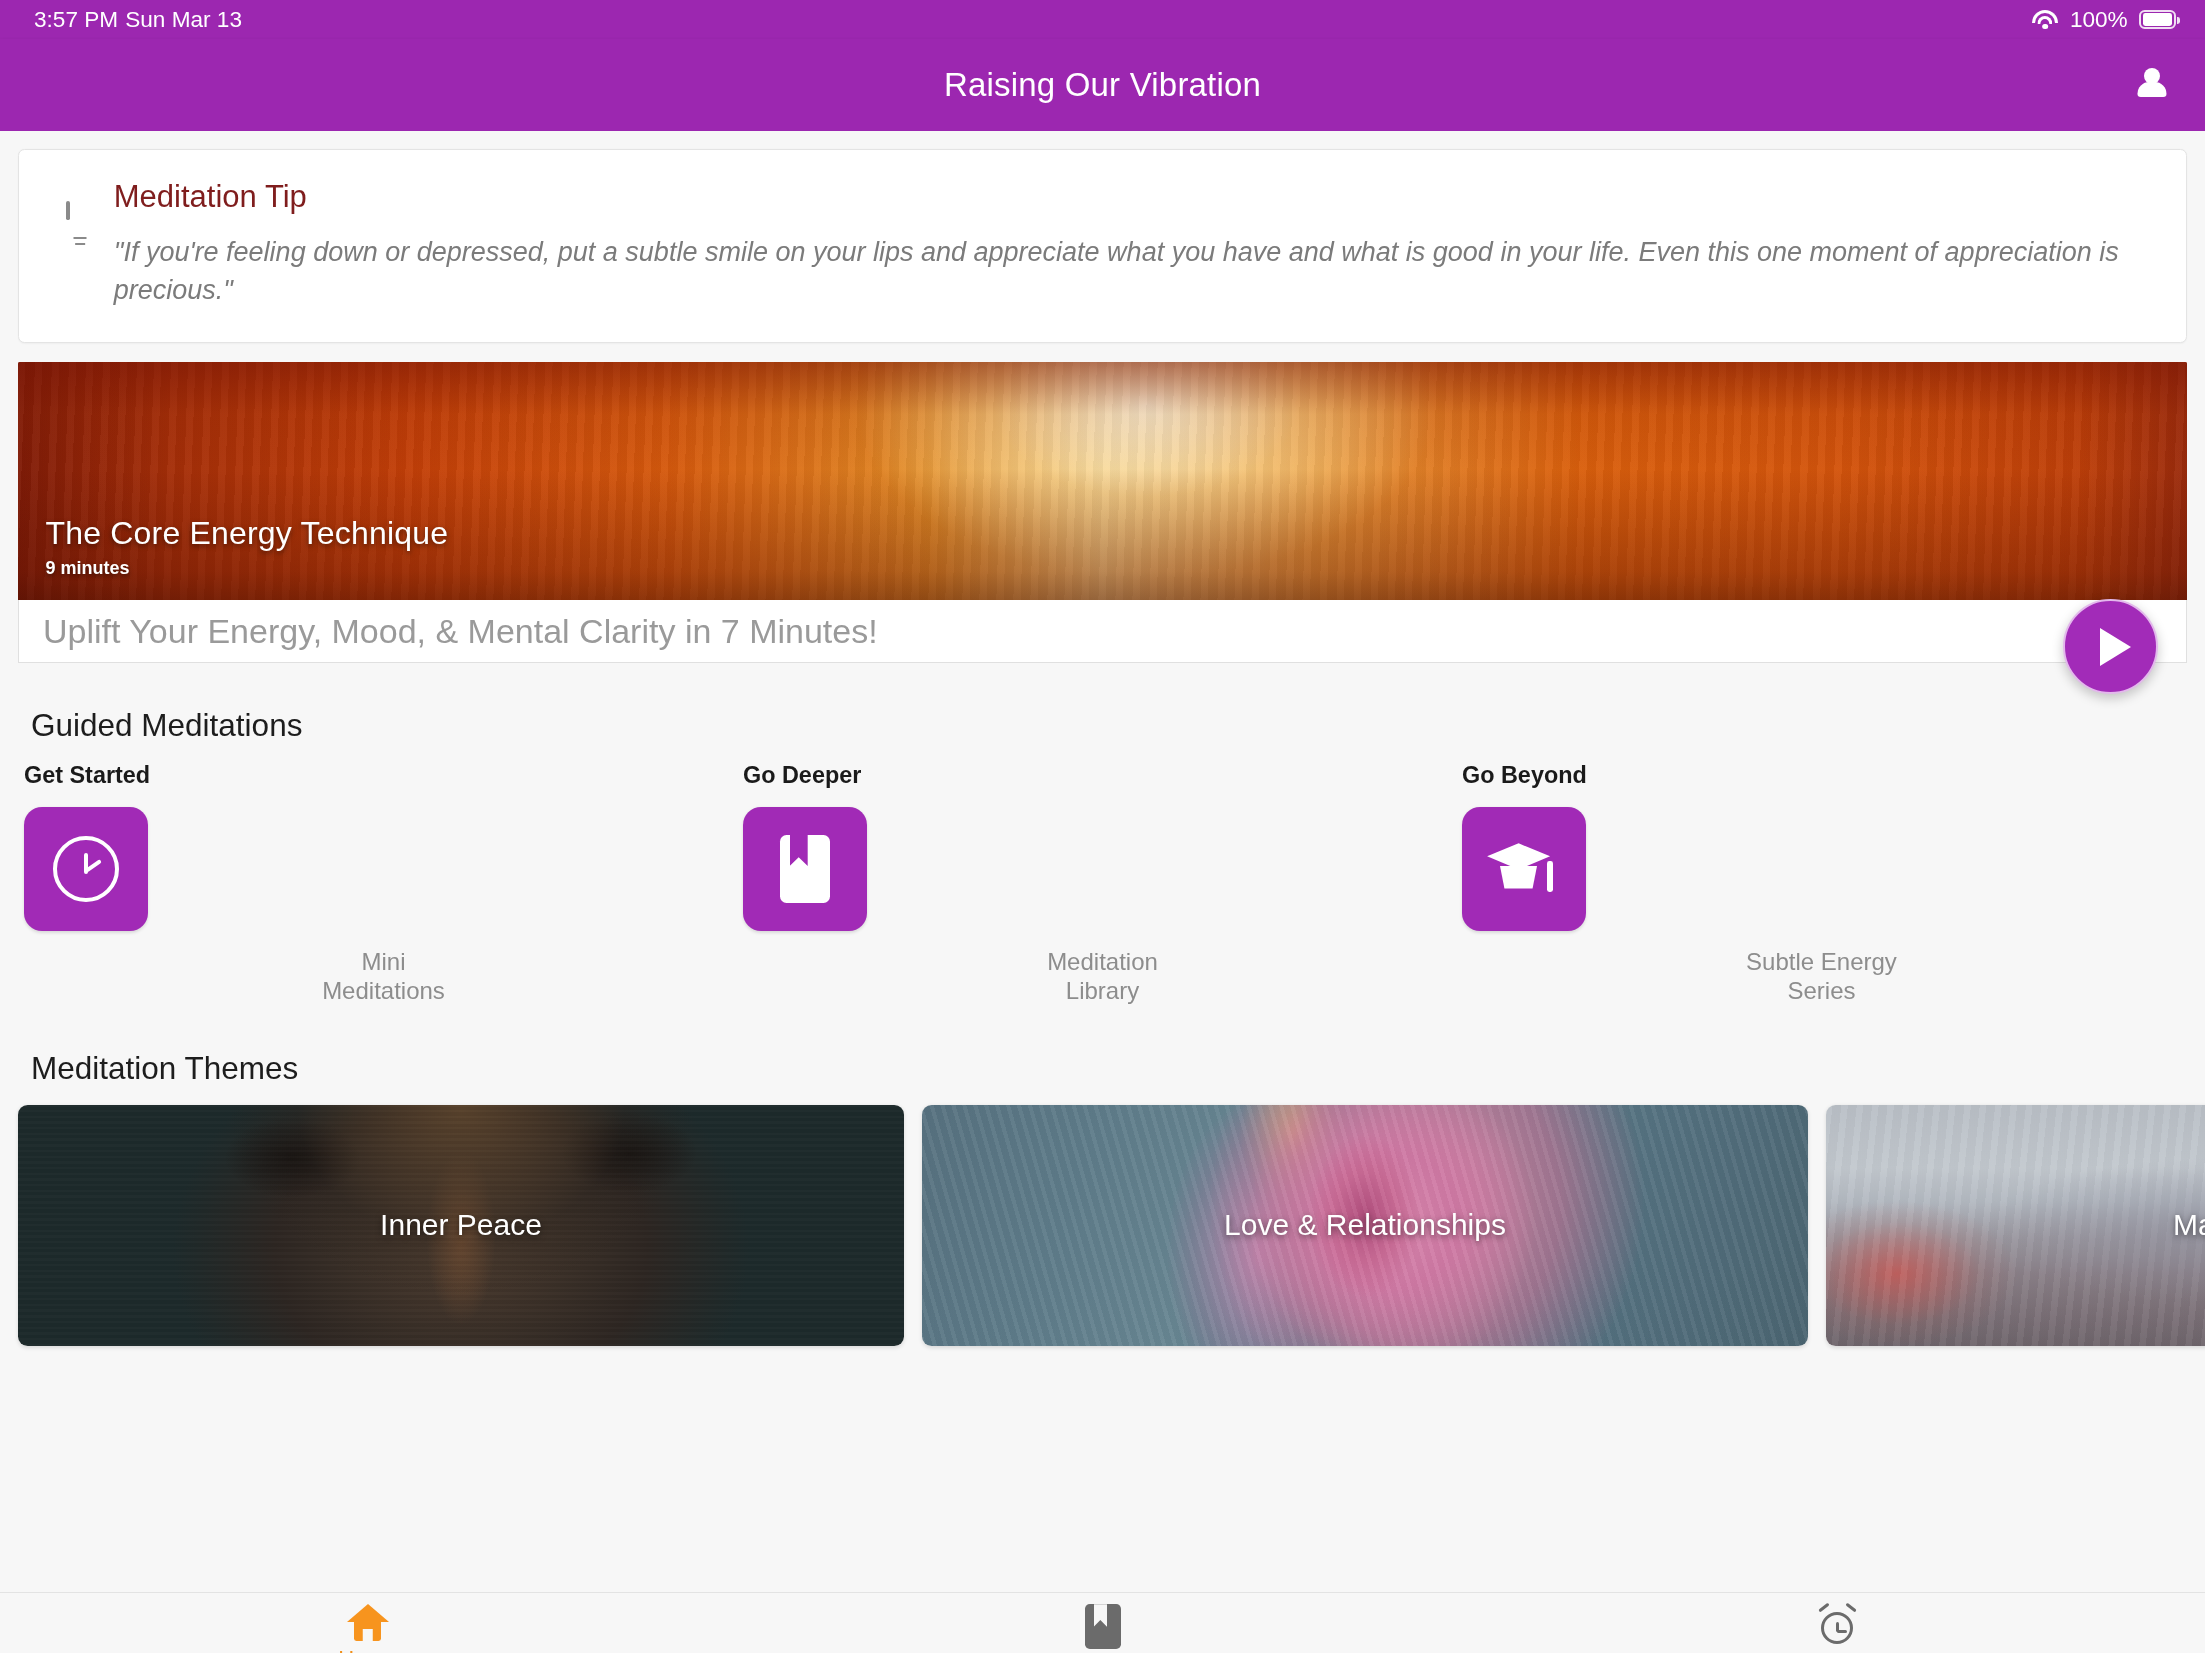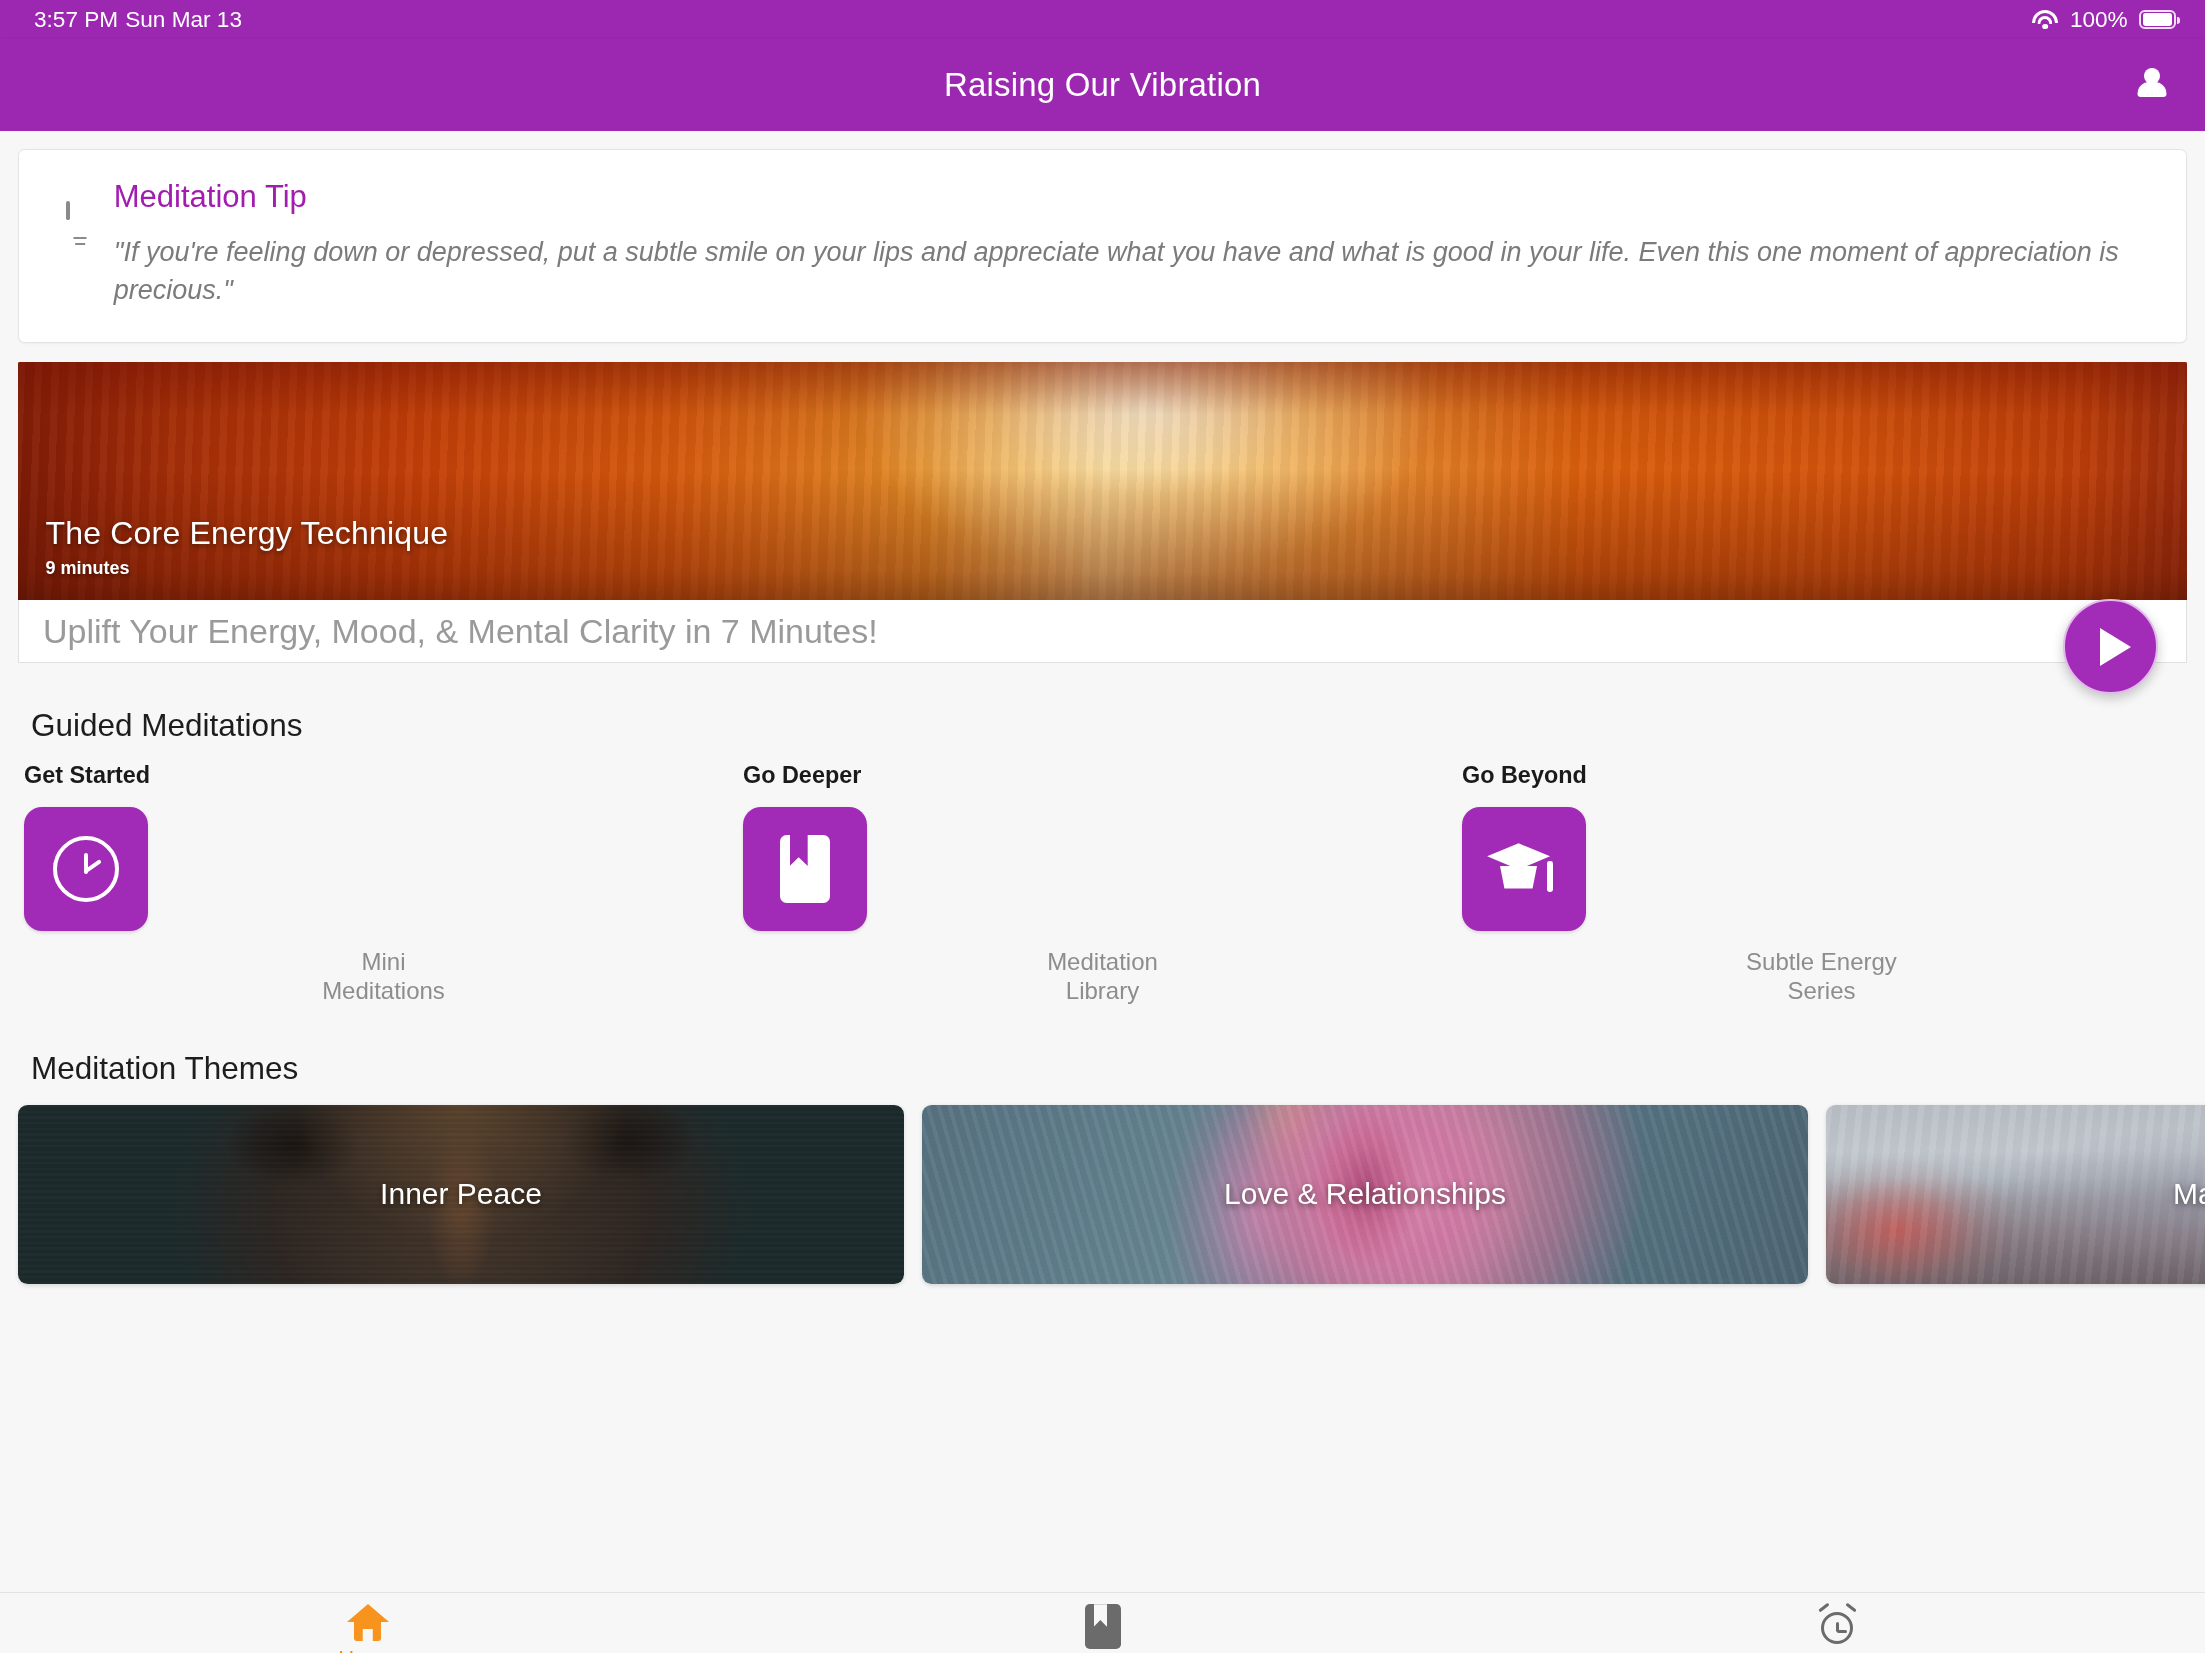--- a/index.html
+++ b/index.html
@@ -56,21 +56,21 @@
   }
   .bulb{ width:58px; flex:0 0 58px; padding-top:24px; display:flex; justify-content:center; }
   .bulb-ic{ position:relative; width:29px; height:42px; }
   .bulb-ic .glass{ width:26px; height:29px; border:2.4px solid #8a8a8a;
      border-radius:13px 13px 9.7px 9.7px; }
   .bulb-ic .base{ position:absolute; left:50%; transform:translateX(-50%); bottom:5.7px;
      width:13px; height:2.4px; background:#8a8a8a; }
   .bulb-ic .base2{ position:absolute; left:50%; transform:translateX(-50%); bottom:0px;
      width:9.7px; height:2.4px; background:#8a8a8a; }
   .tip-body{ flex:1; padding-left:4.8px; }
-  .tip-title{ font-size:31px; color:#a21caf; font-weight:400; margin-bottom:18px; }
+  .tip-title{ font-size:31px; color:#7f1d1d; font-weight:400; margin-bottom:18px; }
   .tip-quote{ font-size:27px; line-height:1.42; color:#7b7b7b; font-style:italic; }
 
   
   .hero-wrap{ margin:19.4px 18px 0 18px; position:relative; }
   .hero{
     height:238px; border-radius:1.6px 1.6px 0 0; position:relative; overflow:hidden;
     background:
       radial-gradient(ellipse 404px 242px at 52% 18%, rgba(255,250,225,.95) 0%, rgba(255,220,150,.55) 38%, rgba(255,160,40,.05) 72%),
       linear-gradient(90deg,#7a1405 0%,#a02806 7%,#c03a06 18%,#d4560c 30%,#e08a26 42%,#edc67e 50%,#e59338 60%,#d85c0b 72%,#d2500a 84%,#bb3a07 95%,#96250a 100%);
   }
@@ -130,21 +130,21 @@
   .ic-cap .mortar{ position:absolute; left:1.6px; top:4.8px; width:63px; height:31px; background:#fff;
      transform:skewY(0deg); clip-path:polygon(50% 0,100% 42%,50% 84%,0 42%); }
   .ic-cap .cup{ position:absolute; left:14.5px; top:27.4px; width:37px; height:22.6px; background:#fff;
      clip-path:polygon(0 0,100% 0,88% 100%,12% 100%); }
   .ic-cap .tassel{ position:absolute; right:9.7px; top:22.6px; width:5.7px; height:31px; background:#fff;
      border-radius:2.4px; }
 
   
   .themes{ display:flex; gap:18px; margin-top:18px; padding-left:18px; }
   .theme{
-    width:886px; height:179px; flex:0 0 886px; border-radius:9.7px; overflow:hidden;
+    width:886px; height:241px; flex:0 0 886px; border-radius:9.7px; overflow:hidden;
     position:relative; box-shadow:0 1.6px 4px rgba(0,0,0,.12);
   }
   .theme-label{
     position:absolute; inset:0; display:flex; align-items:center; justify-content:center;
     color:#fff; font-size:30px; font-weight:400; text-shadow:0 1.6px 6.5px rgba(0,0,0,.55);
     z-index:4;
   }
   
   .bg-buddha{
     background:

